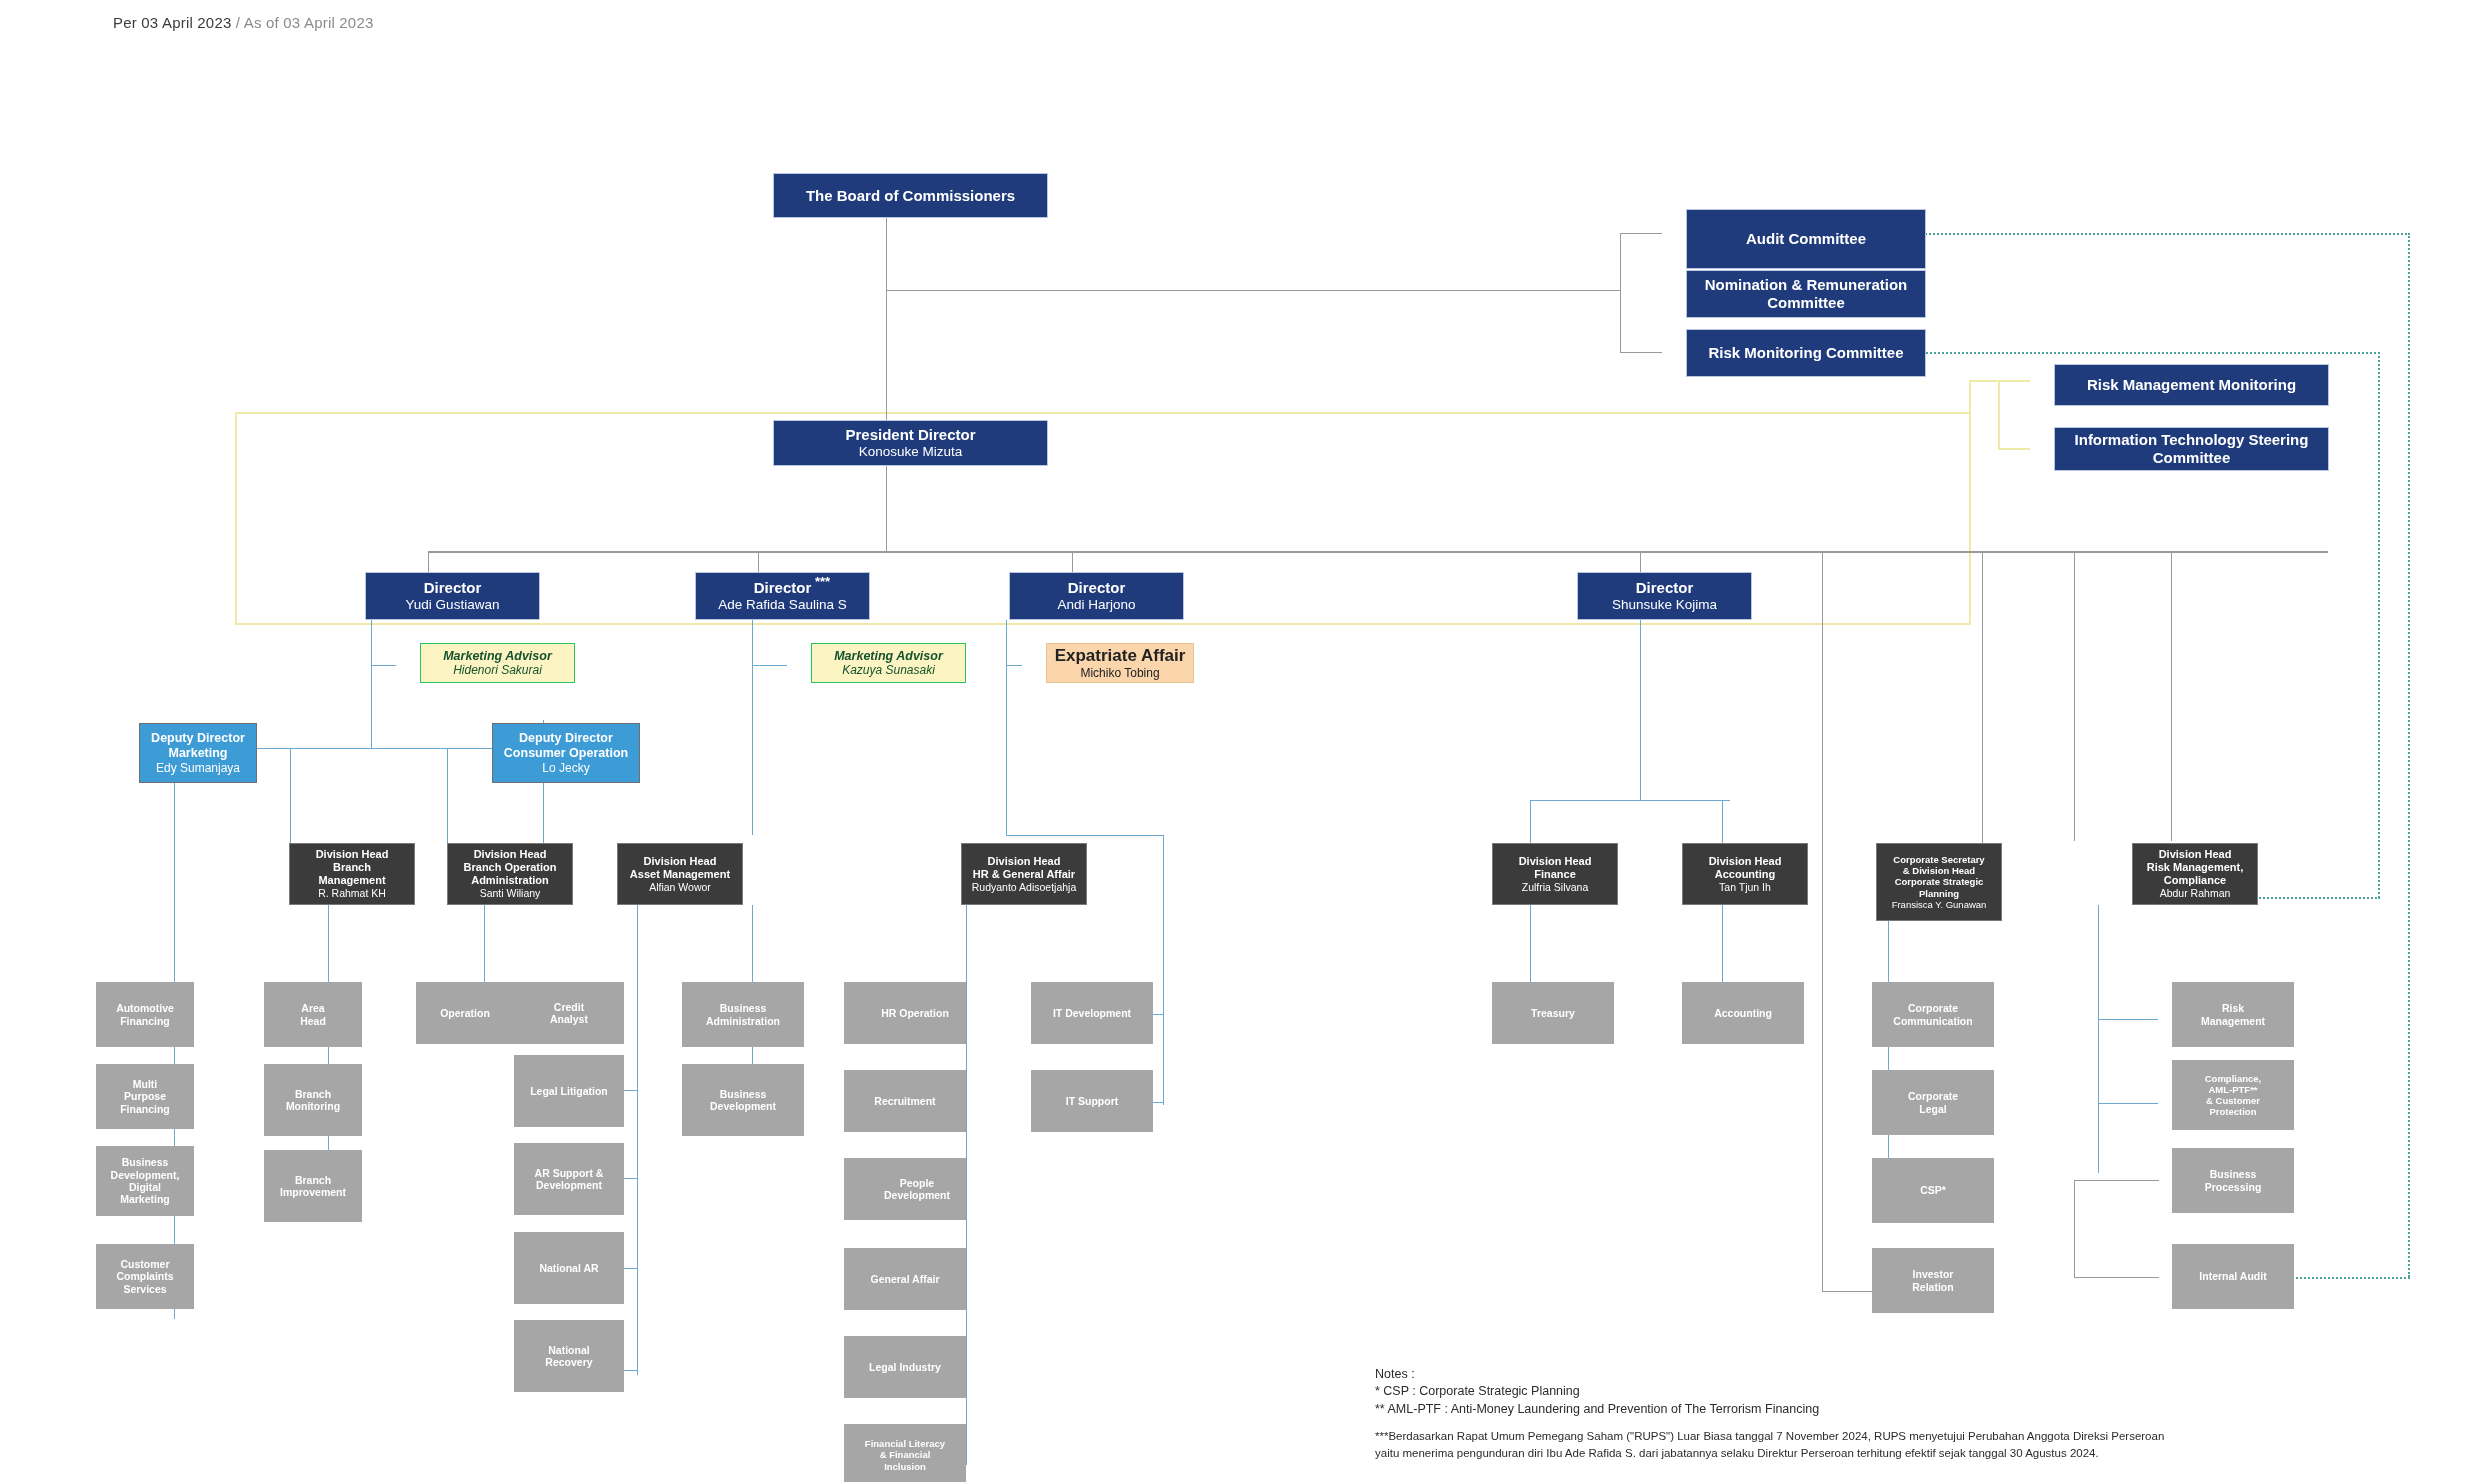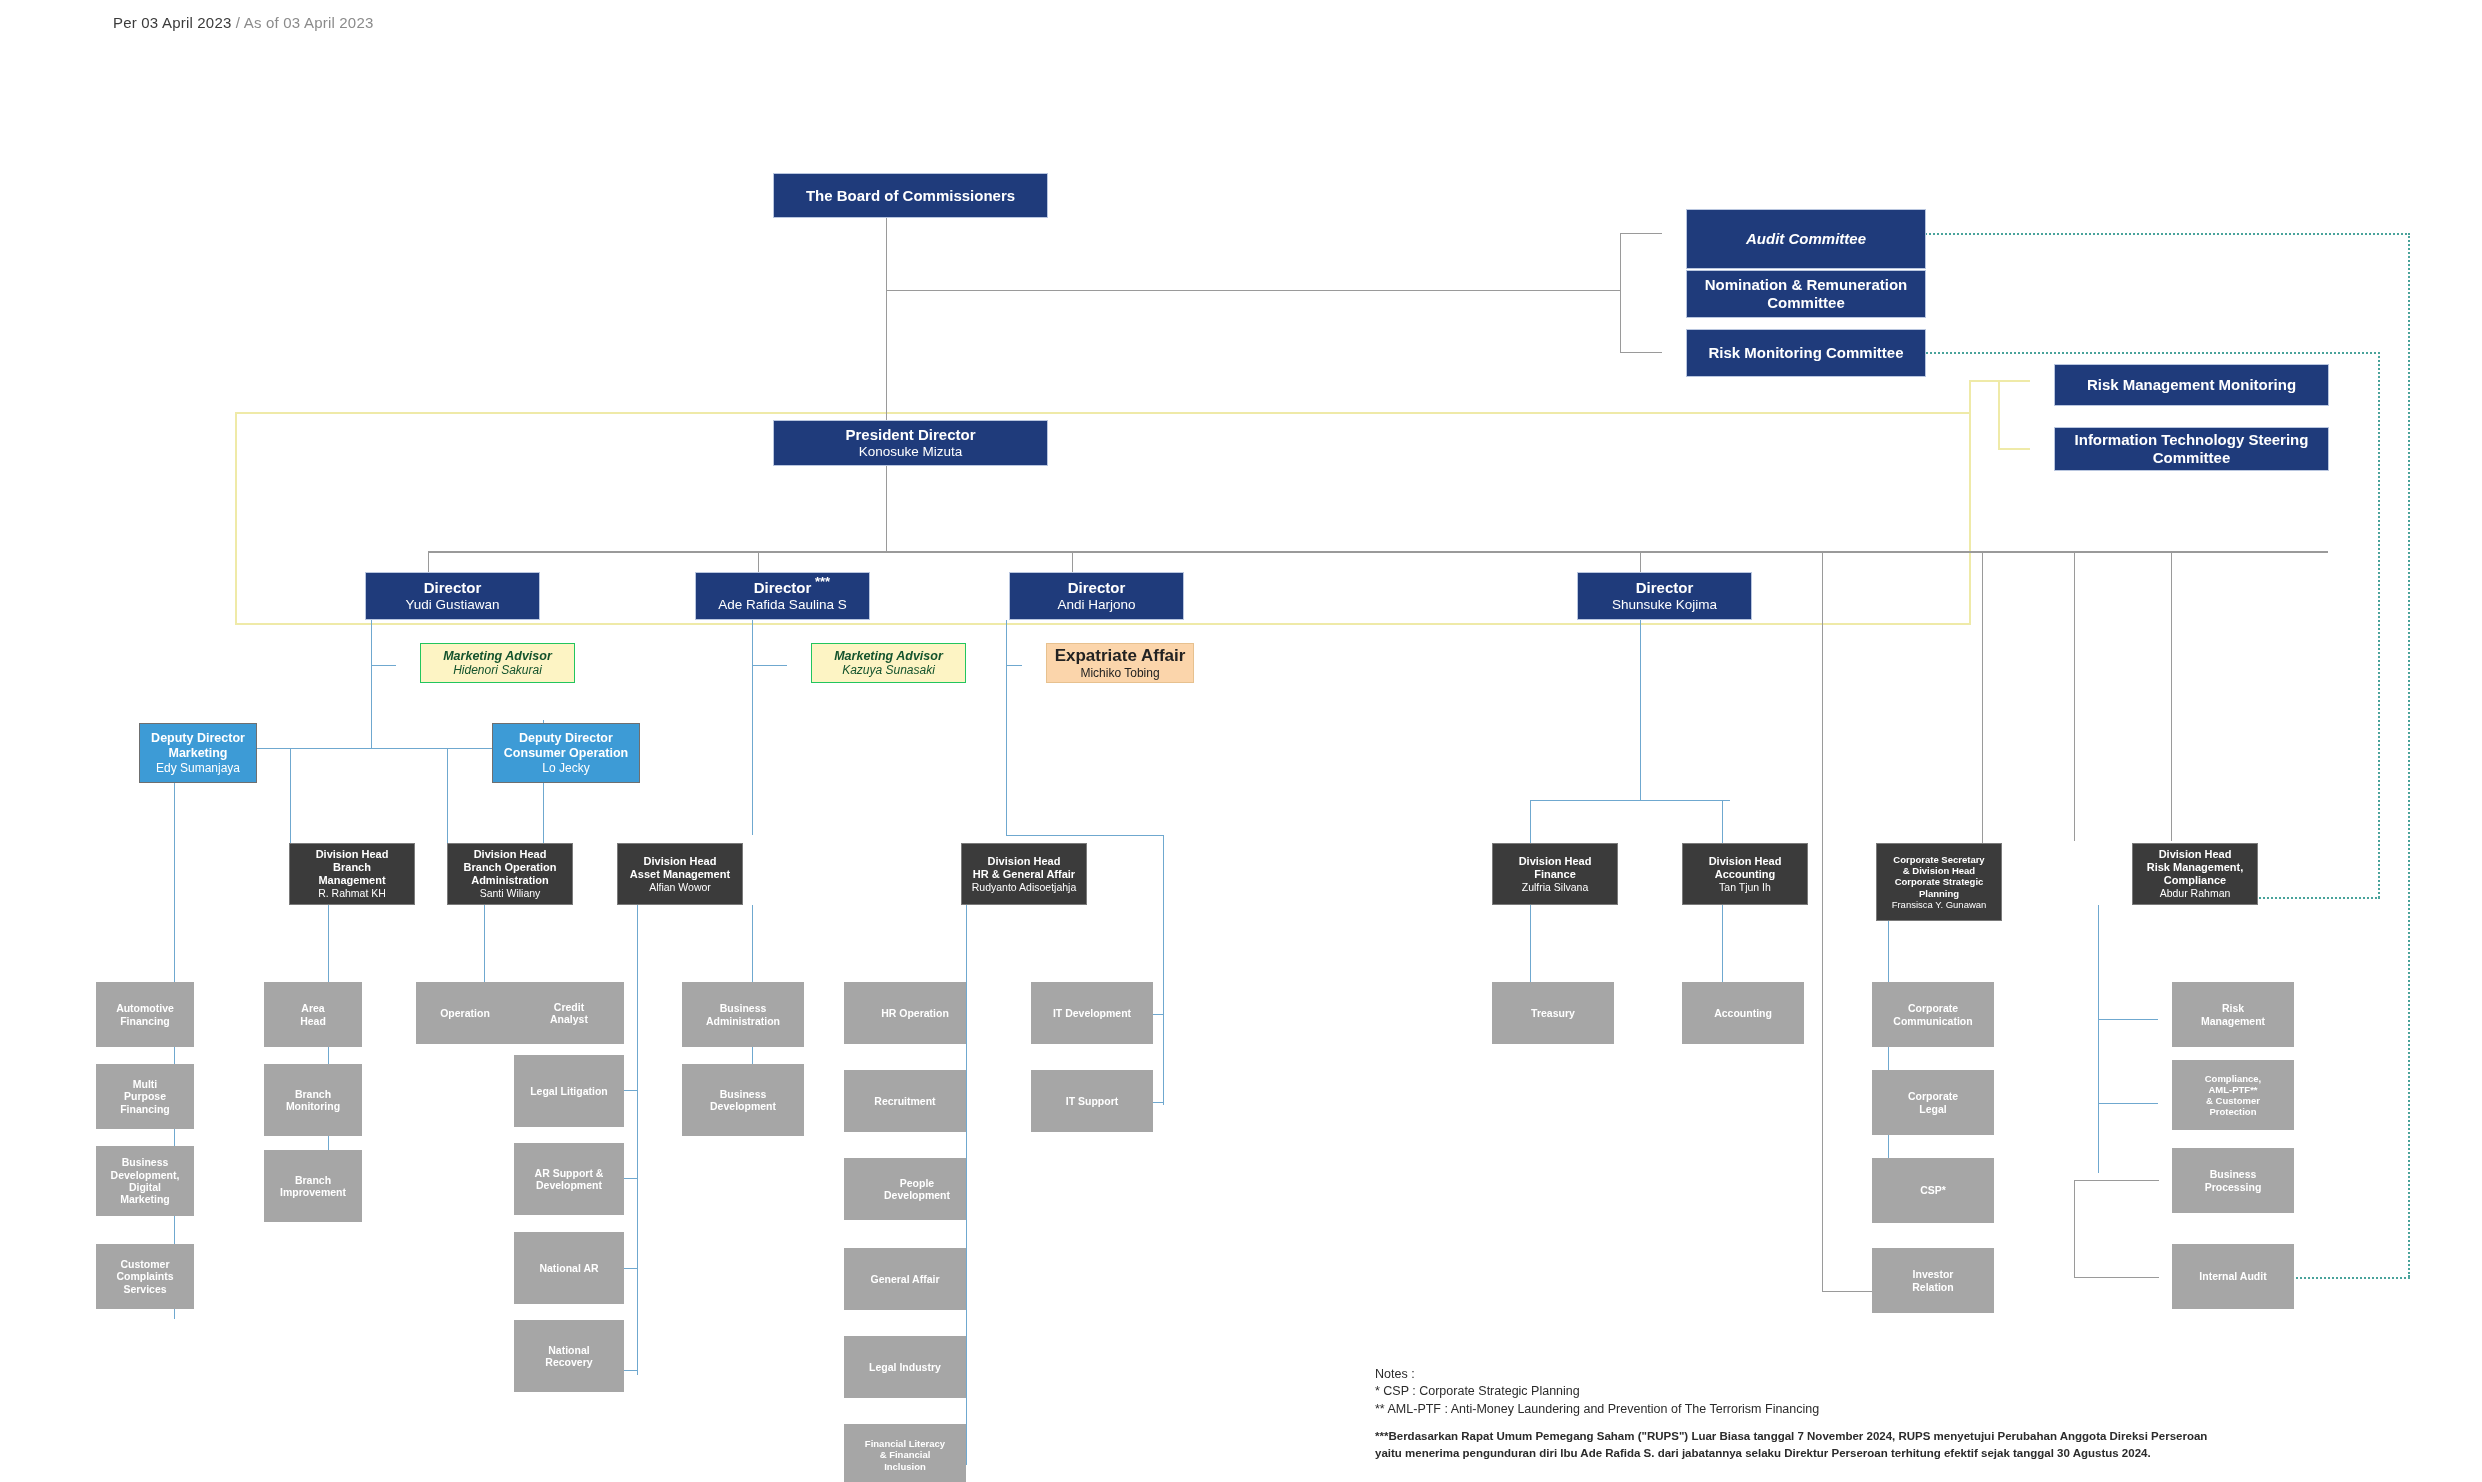--- a/index.html
+++ b/index.html
@@ -47,21 +47,21 @@
 
   .dotted-h{position:absolute;height:0;border-top:2px dotted #49a39b;}
   .dotted-v{position:absolute;width:0;border-left:2px dotted #49a39b;}
 
   .ybox-outline{position:absolute;border:2px solid #efeaa8;box-sizing:border-box;}
   .yl{position:absolute;background:#efeaa8;}
   .yl.h{height:2px;}
   .yl.v{width:2px;}
 
   .notes{position:absolute;font-size:12.5px;color:#2b2b2b;line-height:1.45;white-space:pre-line;}
-  .notes.small{font-size:11.5px;font-weight:bold;}
+  .notes.small{font-size:11.5px;}
   .stars{font-size:13px;font-weight:bold;position:absolute;color:#fff;}
 </style>
 </head>
 <body>
 
 <div id="canvas">
 
   <div class="hdr" style="left:113px;top:14px;">
     <span>Per 03 April 2023</span>
     <span class="muted">/</span>
@@ -107,21 +107,21 @@
 
   <div class="box navy" style="left:749px;top:173px;width:275px;height:45px;">
     <div class="t">The Board of Commissioners</div>
   </div>
 
   <div class="box navy" style="left:749px;top:420px;width:275px;height:46px;">
     <div class="t">President Director</div>
     <div class="n">Konosuke Mizuta</div>
   </div>
 
-  <div class="box navy" style="left:1662px;top:209px;width:240px;height:60px;font-style:italic;">
+  <div class="box navy" style="left:1662px;top:209px;width:240px;height:60px;">
     <div class="t">Audit Committee</div>
   </div>
   <div class="box navy" style="left:1662px;top:270px;width:240px;height:48px;">
     <div class="t" style="padding:0 10px;">Nomination &amp; Remuneration Committee</div>
   </div>
   <div class="box navy" style="left:1662px;top:329px;width:240px;height:48px;">
     <div class="t">Risk Monitoring Committee</div>
   </div>
 
   <div class="box navy" style="left:2030px;top:364px;width:275px;height:42px;">

